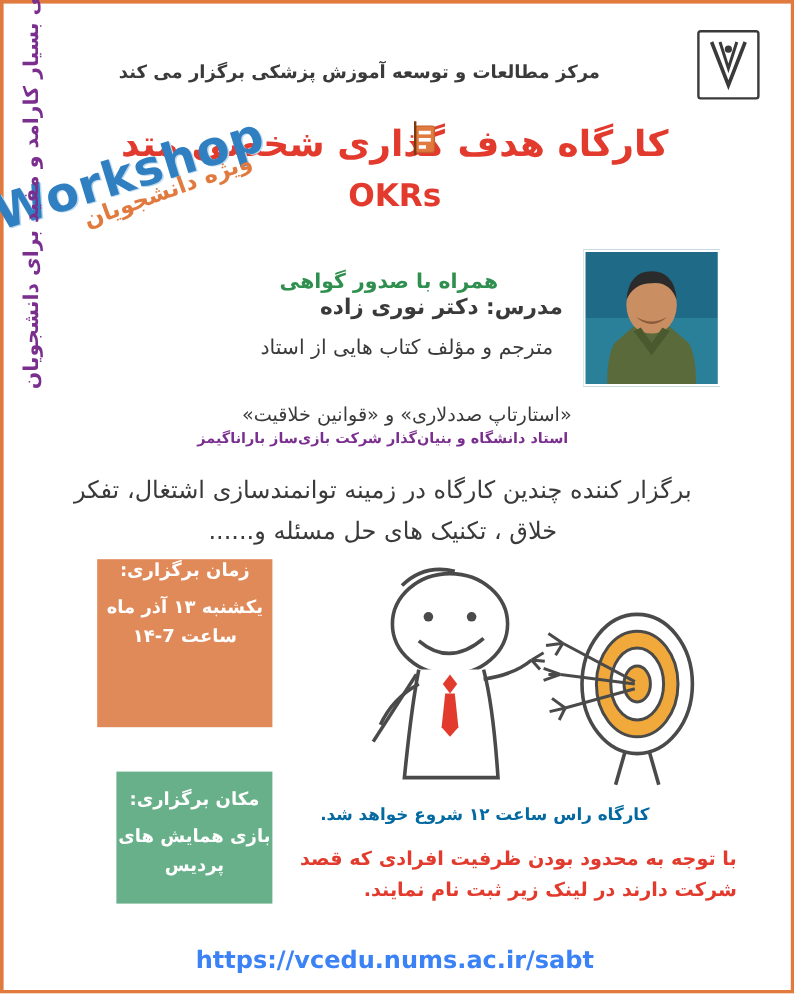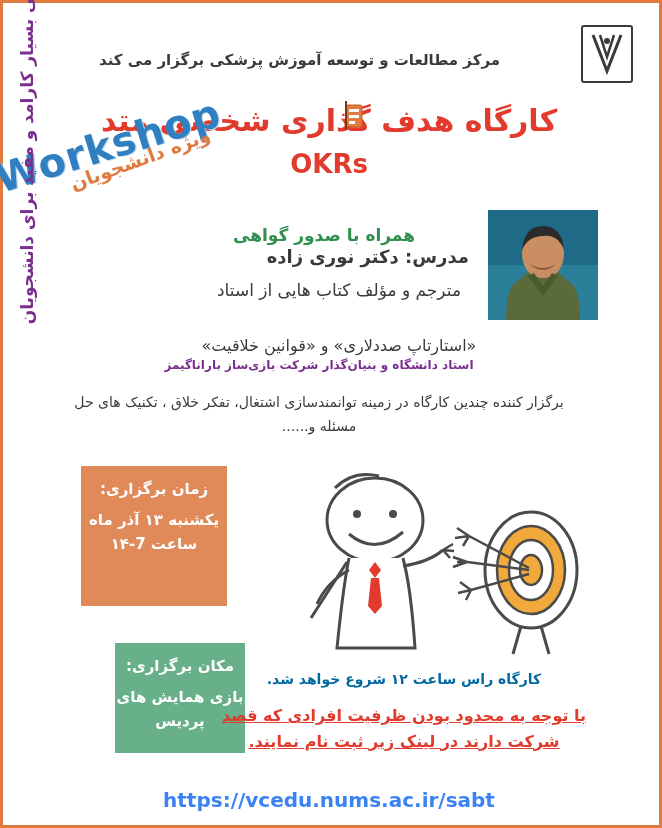--- a/index.html
+++ b/index.html
@@ -184,21 +184,21 @@
     direction: rtl;
   }
 
   .experience {
     position: absolute;
     top: 388px;
     right: 80px;
     width: 520px;
     text-align: center;
     color: #3a3a3a;
-    font-size: 14px;
+    font-size: 20px;
     direction: rtl;
     line-height: 1.7;
   }
 
   .side-vertical {
     position: absolute;
     left: 14px;
     top: 330px;
     width: 400px;
     transform: rotate(-90deg);
@@ -219,31 +219,29 @@
     color: #ffffff;
     font-weight: bold;
   }
   .box-time {
     left: 78px;
     top: 463px;
     width: 146px;
     height: 140px;
     background: #e08a5a;
     font-size: 15px;
-    padding-top: 14px;
   }
   .box-place {
     left: 94px;
     top: 640px;
     width: 130px;
     height: 110px;
     background: #68b08a;
     font-size: 15px;
     padding-top: 14px;
-    margin-left: 18px;
   }
   .box .lbl { display:block; margin-bottom: 10px; }
   .box .val { display:block; line-height: 1.6; }
 
   .illustration {
     position: absolute;
     left: 280px;
     top: 455px;
     width: 330px;
     height: 200px;
@@ -258,27 +256,26 @@
     color: #0369a1;
     font-size: 14px;
     font-weight: bold;
     direction: rtl;
   }
   .note-capacity {
     position: absolute;
     top: 700px;
     right: 45px;
     width: 420px;
-    text-align: center;
+    text-align: right;
     color: #e23b2e;
     font-size: 16px;
     font-weight: bold;
     direction: rtl;
     line-height: 1.6;
-    text-decoration: underline;
   }
   .link {
     position: absolute;
     top: 785px;
     right: 60px;
     width: 540px;
     text-align: center;
     color: #3b82f6;
     font-size: 20px;
     font-weight: bold;

